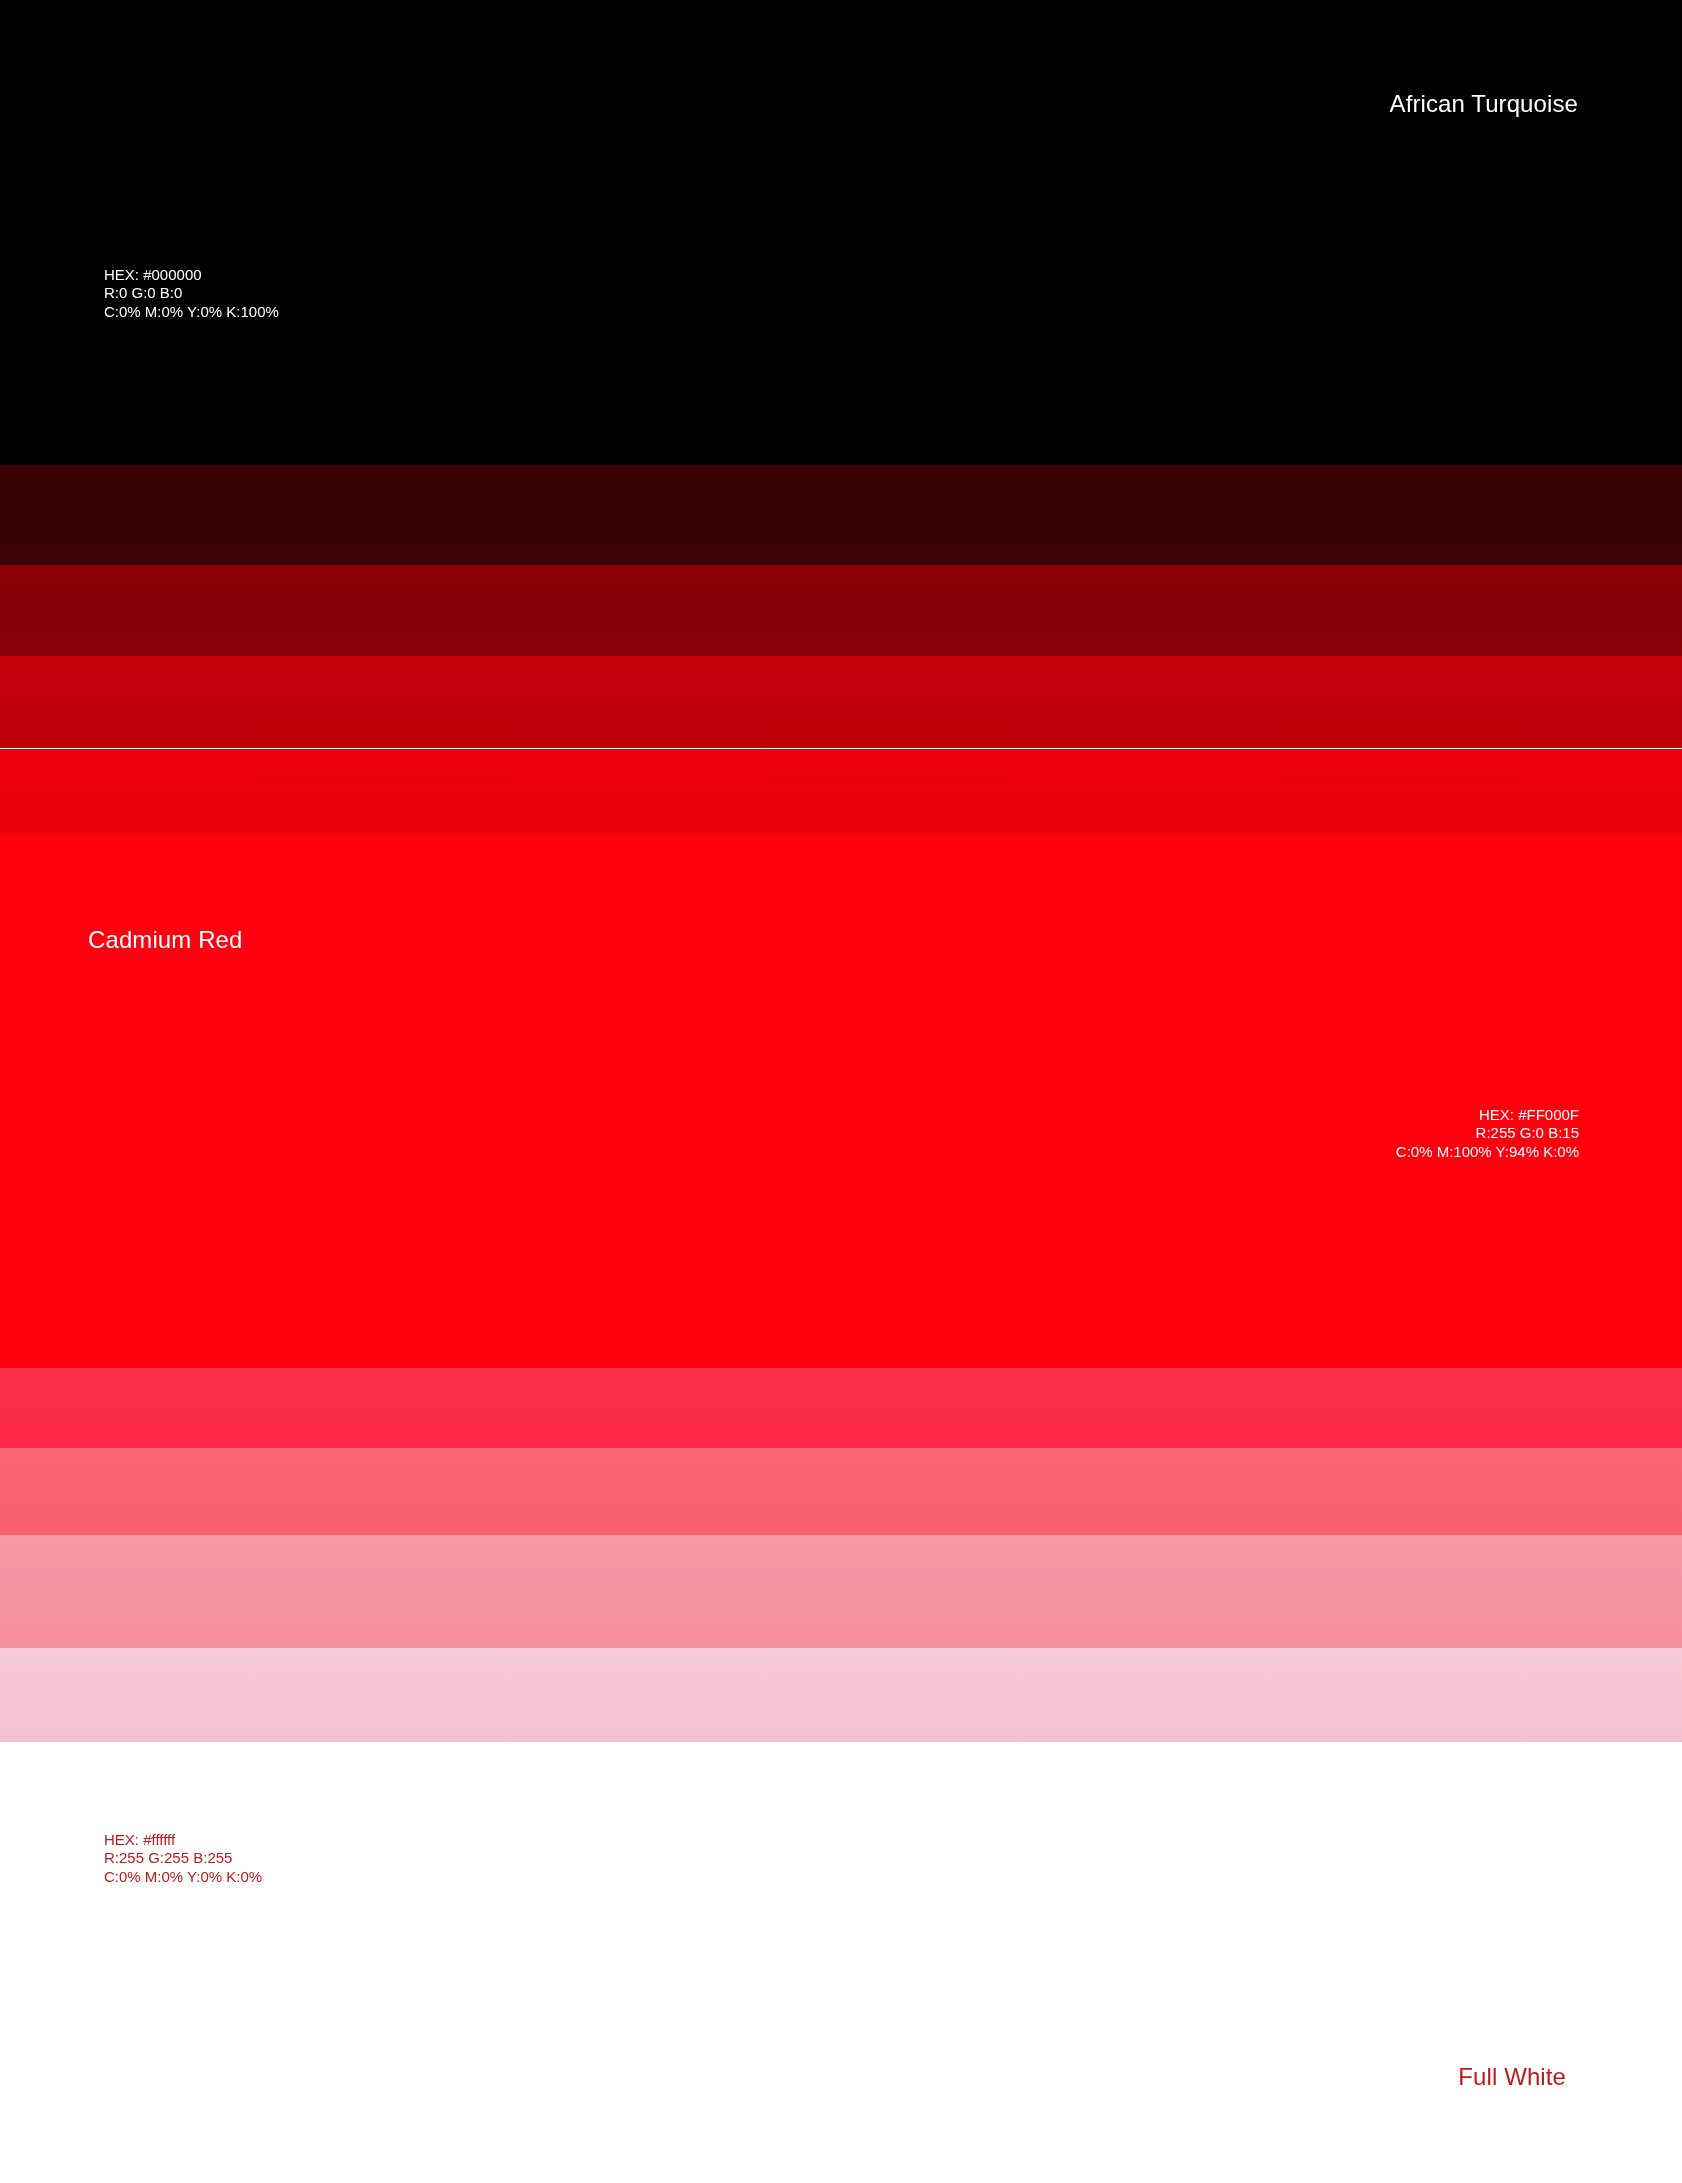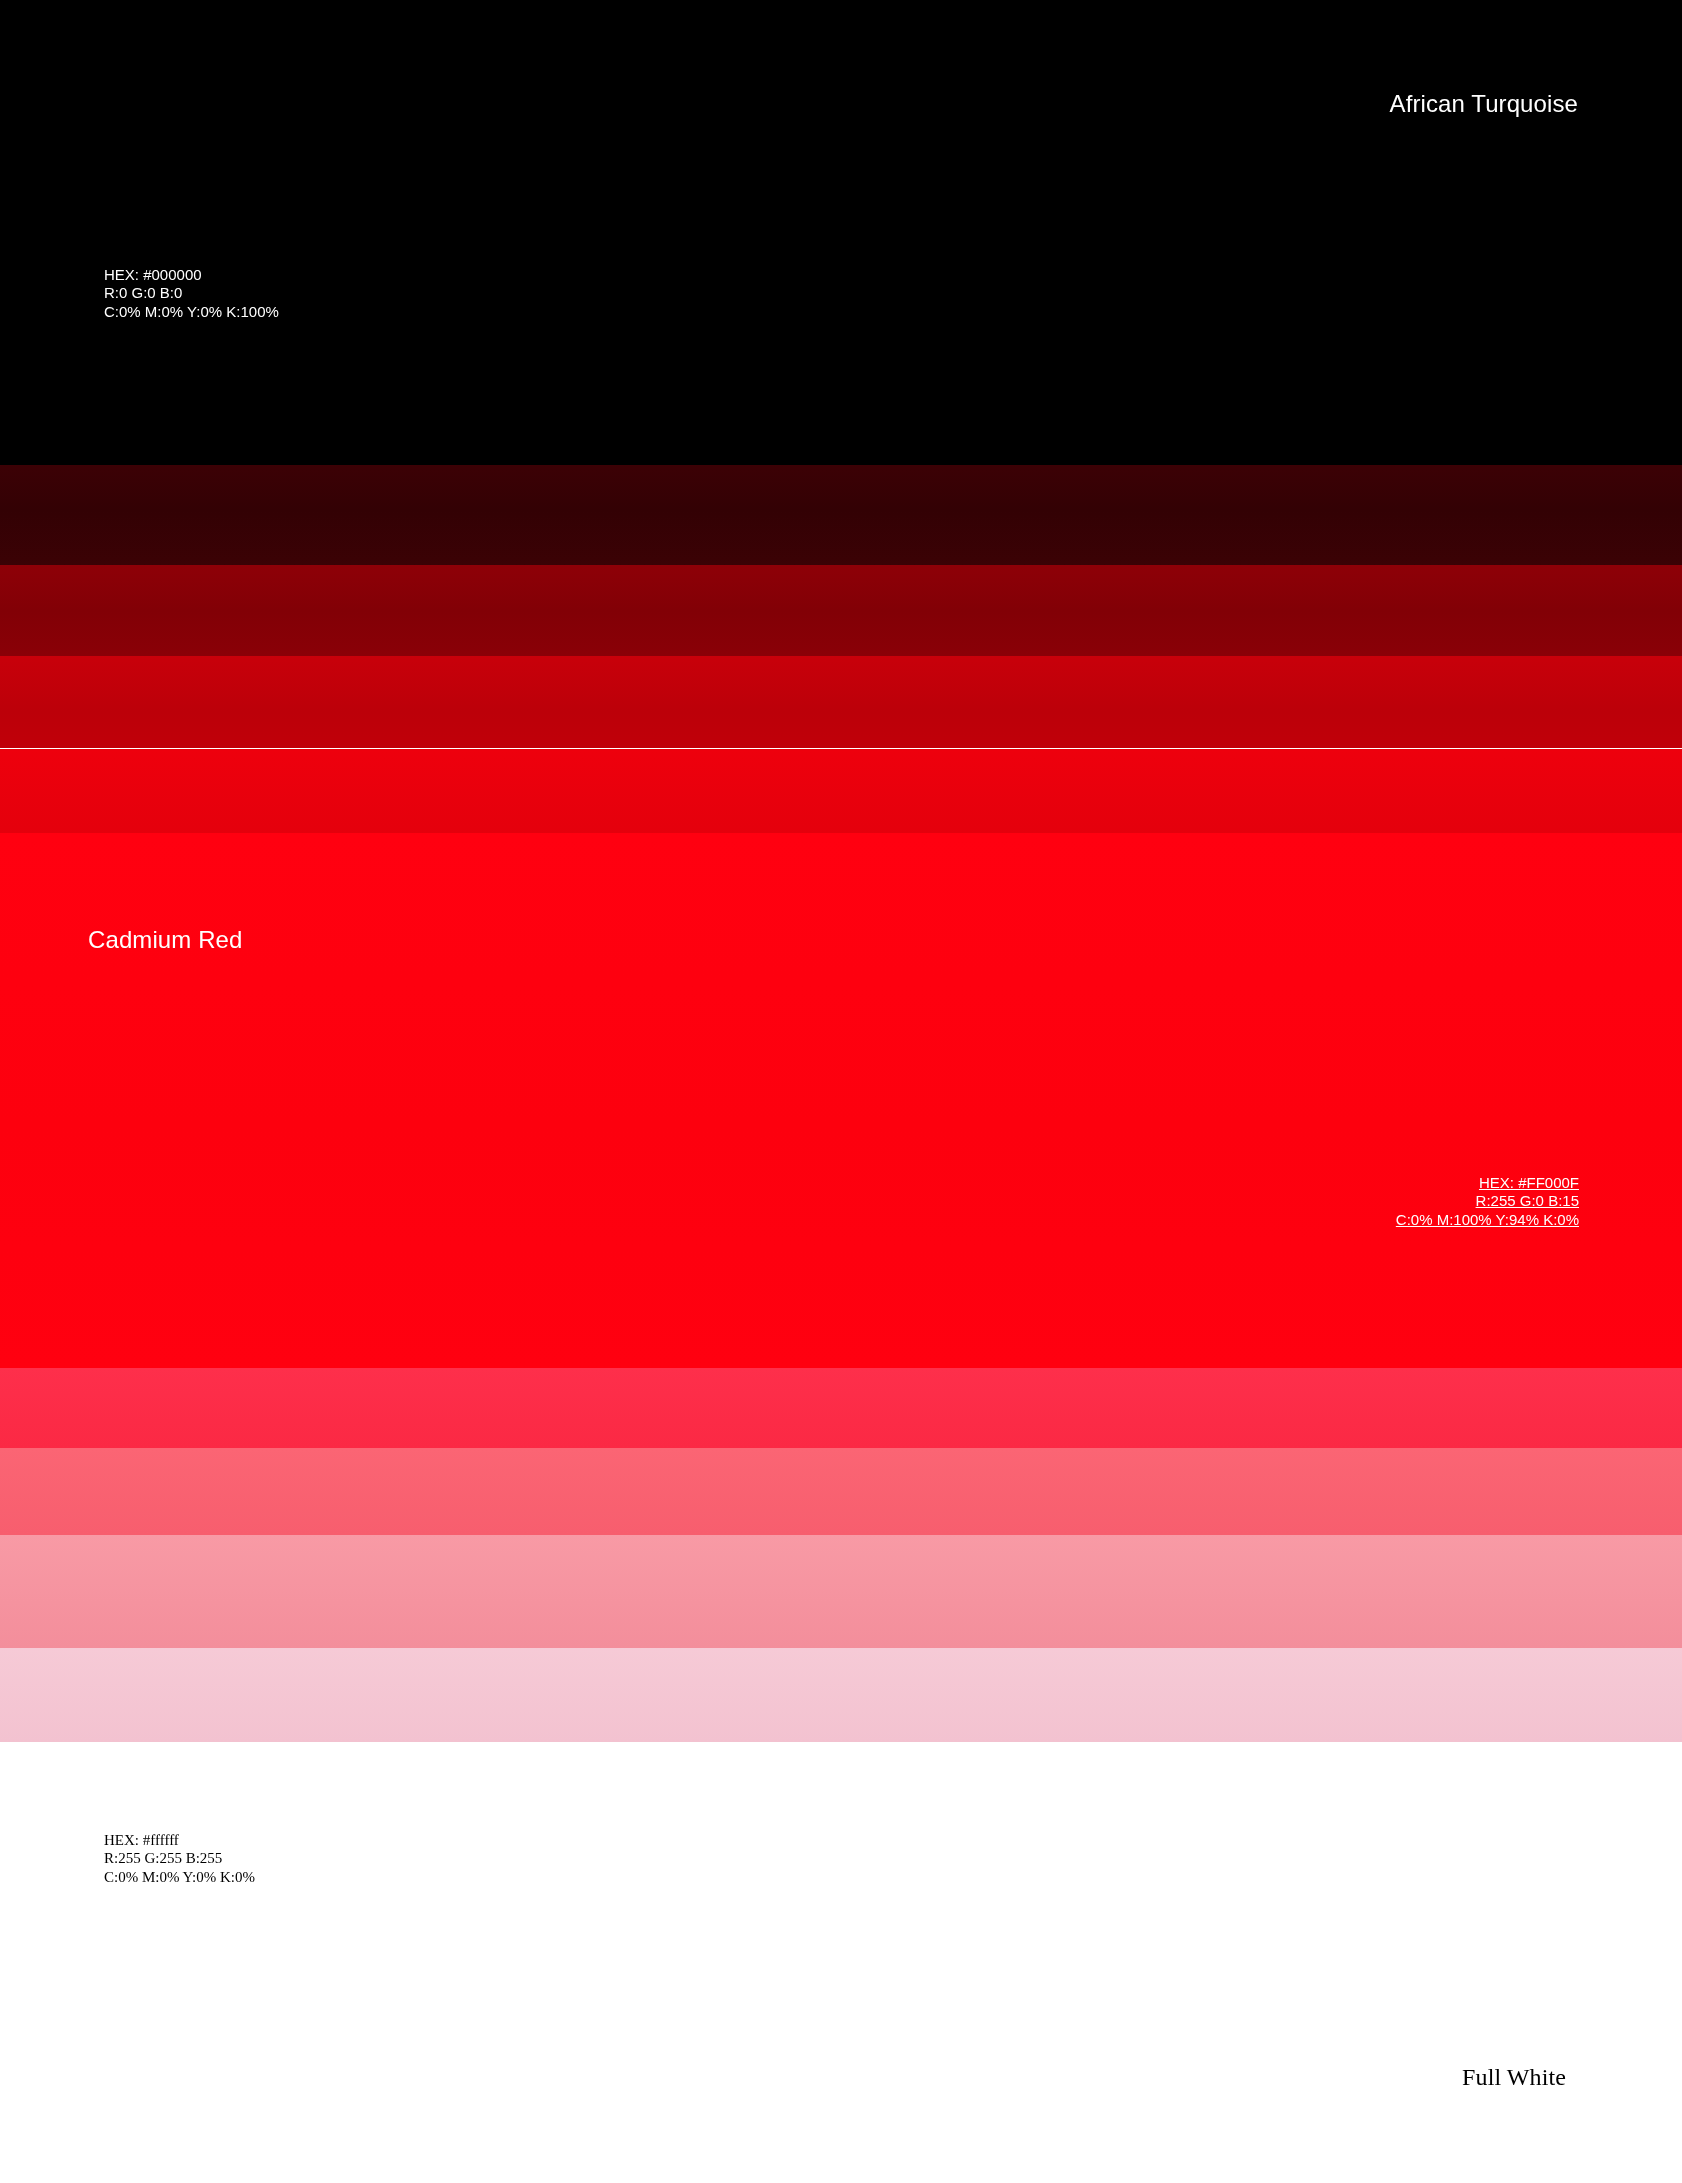--- a/index.html
+++ b/index.html
@@ -38,21 +38,21 @@
   .info-block {
     position: absolute;
     font-size: 15px;
     font-weight: 500;
     line-height: 1.22;
     white-space: nowrap;
   }
   .info-block .info-line { display: block; }
 
   .on-dark { color: #ffffff; }
-  .on-light { color: #000000; font-family: Liberation Serif, serif; }
+  .on-light { color: #b91c1c; }
 
   .align-right { text-align: right; }
   .align-left  { text-align: left; }
 </style>
 </head>
 <body>
 
 <div id="page">
 
   <div class="band" style="top:0px;height:465px;background:#000000;"></div>
@@ -80,21 +80,21 @@
   <div class="swatch-name on-dark align-right" style="top:92px;right:104px;">African Turquoise</div>
 
   <div class="info-block on-dark align-left" style="top:266px;left:104px;">
     <span class="info-line">HEX: #000000</span>
     <span class="info-line">R:0 G:0 B:0</span>
     <span class="info-line">C:0% M:0% Y:0% K:100%</span>
   </div>
 
   <div class="swatch-name on-dark align-left" style="top:928px;left:88px;">Cadmium Red</div>
 
-  <div class="info-block on-dark align-right" style="top:1174px;right:103px;text-decoration:underline;">
+  <div class="info-block on-dark align-right" style="top:1106px;right:103px;">
     <span class="info-line">HEX: #FF000F</span>
     <span class="info-line">R:255 G:0 B:15</span>
     <span class="info-line">C:0% M:100% Y:94% K:0%</span>
   </div>
 
   <div class="info-block on-light align-left" style="top:1831px;left:104px;">
     <span class="info-line">HEX: #ffffff</span>
     <span class="info-line">R:255 G:255 B:255</span>
     <span class="info-line">C:0% M:0% Y:0% K:0%</span>
   </div>

